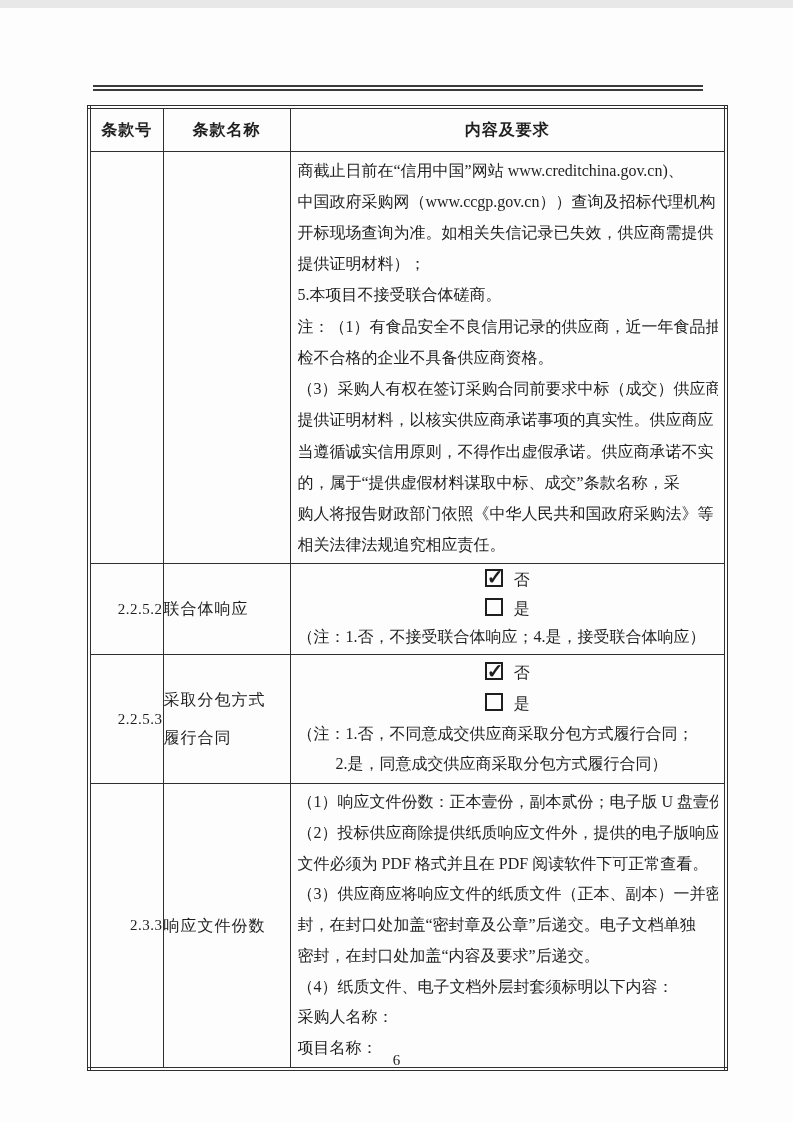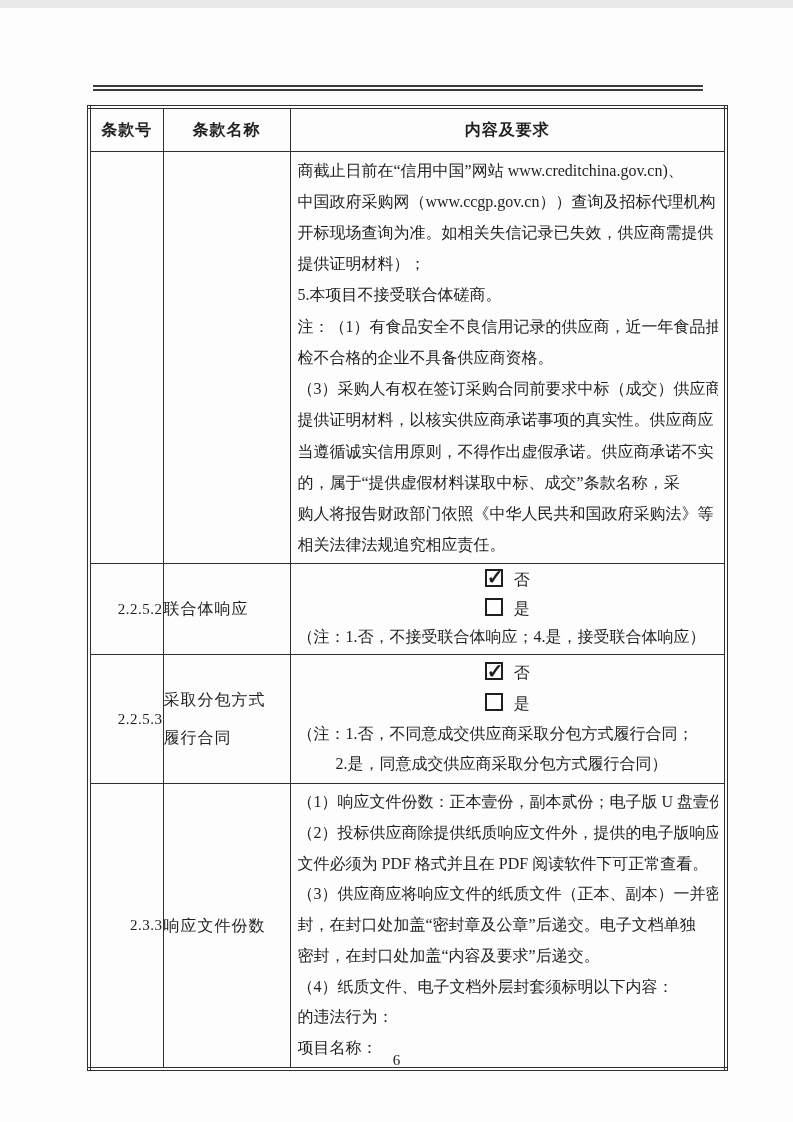--- a/index.html
+++ b/index.html
@@ -179,21 +179,21 @@
           <p>响应文件份数</p>
         </td>
         <td class="cell-content">
           <p>（1）响应文件份数：正本壹份，副本贰份；电子版 U 盘壹份；</p>
           <p>（2）投标供应商除提供纸质响应文件外，提供的电子版响应</p>
           <p>文件必须为 PDF 格式并且在 PDF 阅读软件下可正常查看。</p>
           <p>（3）供应商应将响应文件的纸质文件（正本、副本）一并密</p>
           <p>封，在封口处加盖“密封章及公章”后递交。电子文档单独</p>
           <p>密封，在封口处加盖“内容及要求”后递交。</p>
           <p>（4）纸质文件、电子文档外层封套须标明以下内容：</p>
-          <p>的违法行为：</p>
+          <p>采购人名称：</p>
           <p>项目名称：</p>
         </td>
       </tr>
 
     </tbody>
   </table>
 
   <div class="page-number">6</div>
 
 </div>

